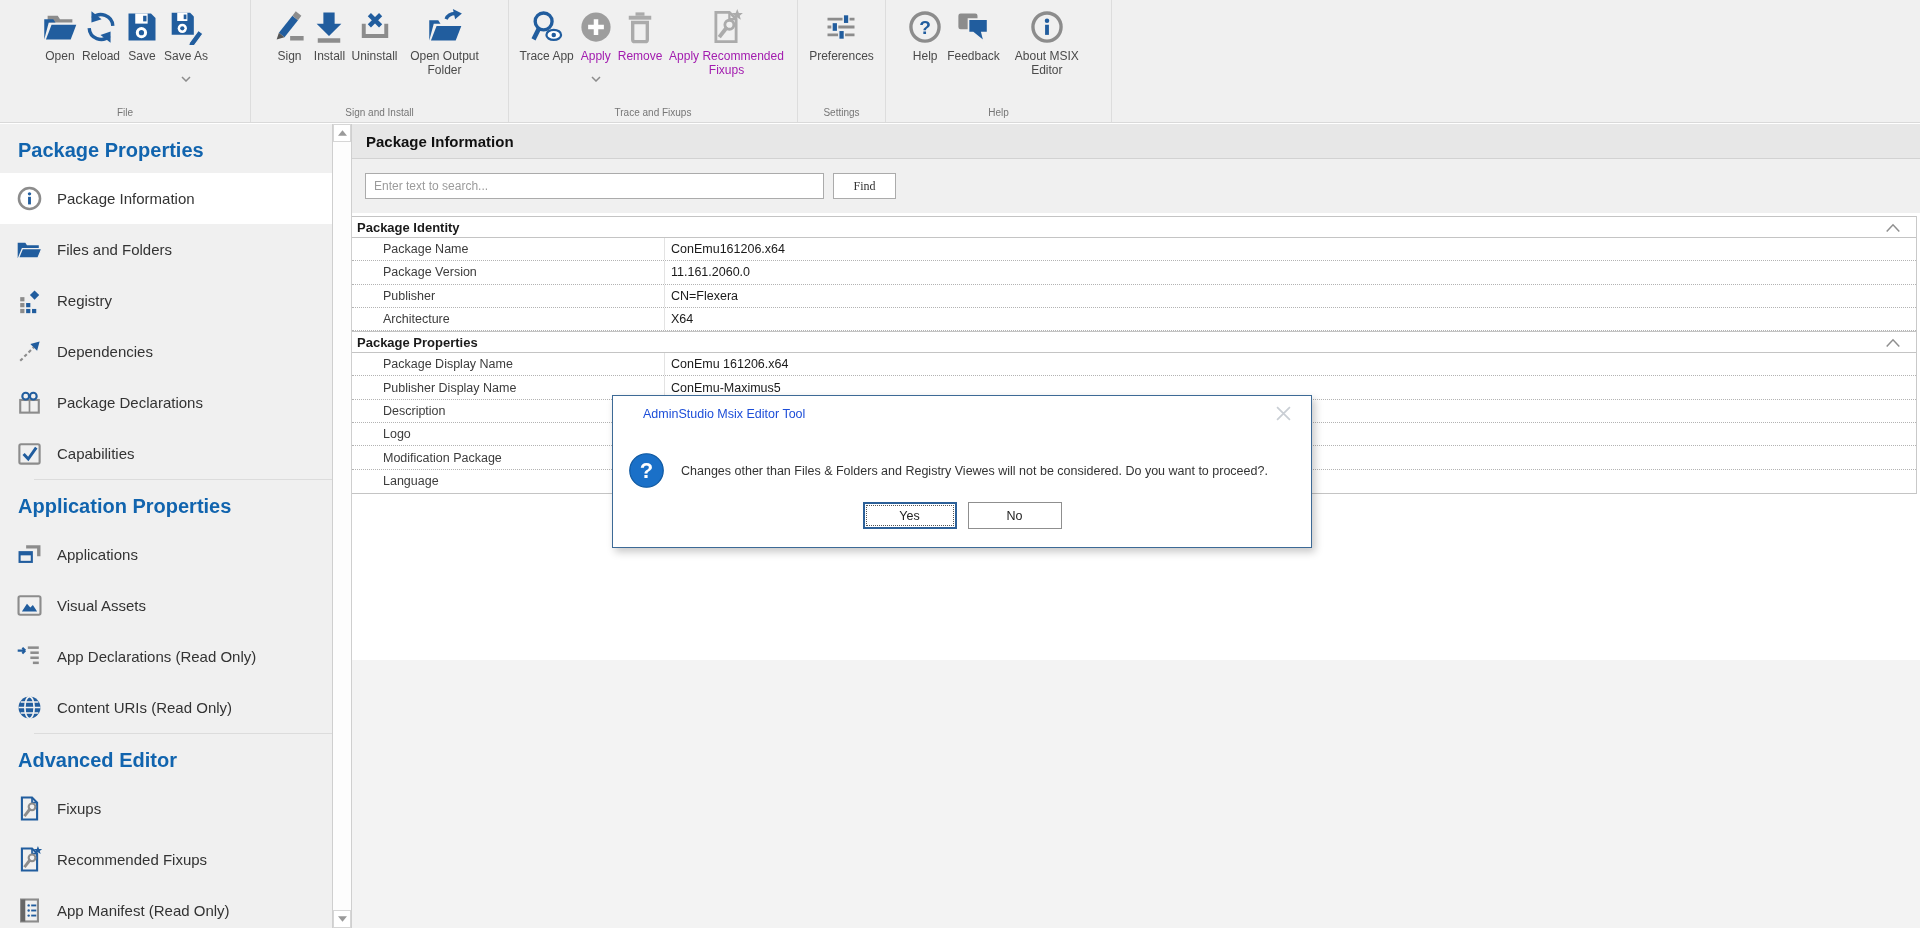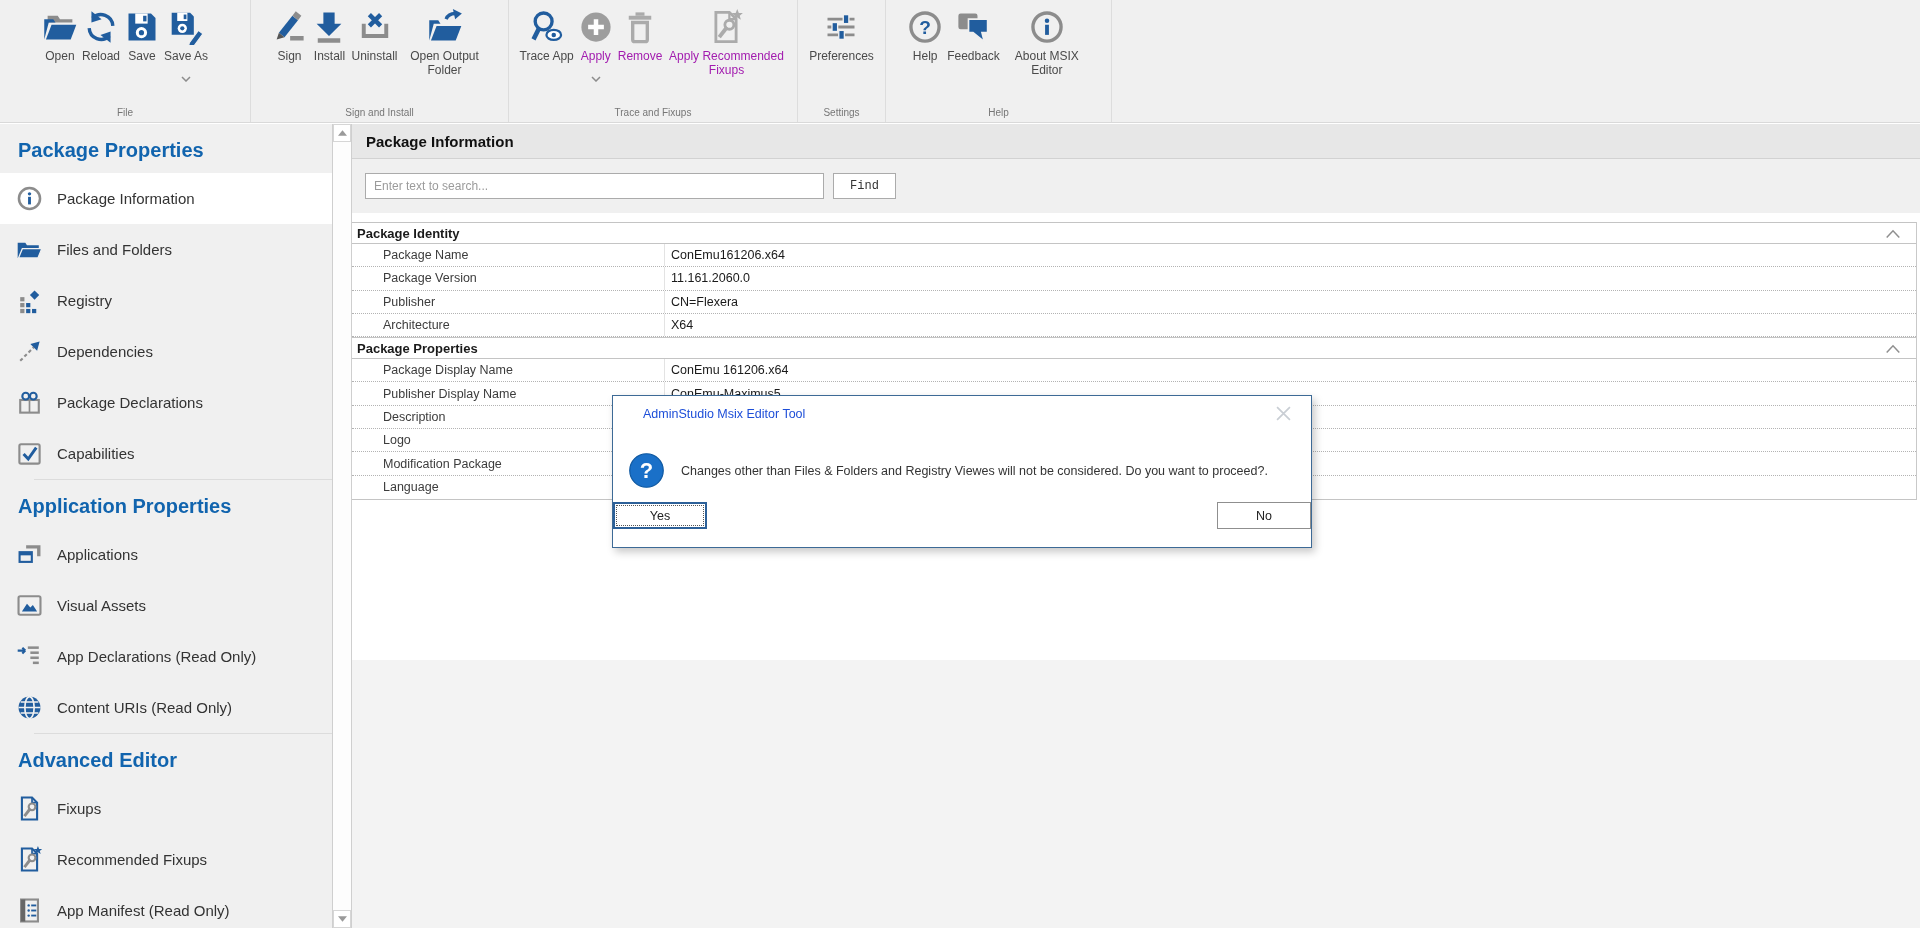--- a/index.html
+++ b/index.html
@@ -38,43 +38,43 @@
   .sb-arrow{height:18px;flex:none;display:flex;align-items:center;justify-content:center;background:#fff;border:1px solid #d6d6d6;cursor:pointer}
   .sb-arrow svg{width:9px;height:6px;display:block}
   #sb-thumb{flex:1;background:#fdfdfd}
 
   
   #main{position:absolute;top:124px;left:352px;right:0;bottom:0;background:#fff}
   #title-band{height:35px;background:#e7e7e7;border-bottom:1px solid #d2d2d2;display:flex;align-items:center;padding-left:14px;font-size:15px;font-weight:bold;color:#111}
   #search-band{height:54px;background:#f0f0f0;display:flex;align-items:center;padding-left:13px}
   #search-input{width:459px;height:26px;border:1px solid #ababab;background:#fff;padding:4px 8px;font-size:12px;font-family:inherit;color:#333;outline:none}
   #search-input::placeholder{color:#9b9b9b}
-  #find-btn{width:63px;height:26px;margin-left:9px;background:#fff;border:1px solid #ababab;font-size:12px;font-family:Liberation Mono, monospace;color:#333;cursor:pointer}
-
-  #prop-table{margin-top:9px;width:calc(100% - 3px);border-right:1px solid #c9c9c9;border-bottom:1px solid #c4c4c4;background:#fff}
+  #find-btn{width:63px;height:26px;margin-left:9px;background:#fff;border:1px solid #ababab;font-size:12px;font-family:Liberation Serif, serif;color:#333;cursor:pointer}
+
+  #prop-table{margin-top:3px;width:calc(100% - 3px);border-right:1px solid #c9c9c9;border-bottom:1px solid #c4c4c4;background:#fff}
   .sec-header{height:22px;background:#fff;border-top:1px solid #c4c4c4;border-bottom:1px solid #c4c4c4;display:flex;align-items:center;padding:0 14px 0 5px;font-size:13px;font-weight:bold;color:#1a1a1a;cursor:pointer}
   .sec-header .chevron{width:18px;height:11px;margin-left:auto}
   .chevron svg{width:100%;height:100%;display:block}
   .trow{display:flex;height:23.3px;border-bottom:1px dotted #b3b3b3;font-size:12.5px;background:#fff}
   .tsec:last-child .trow:last-child{border-bottom:none}
   .tlabel{width:313px;padding-left:31px;display:flex;align-items:center;color:#3c3c3c;border-right:1px solid #e3e3e3}
   .tvalue{flex:1;padding-left:6px;display:flex;align-items:center;color:#1a1a1a}
 
   #gray-band{position:absolute;top:536px;left:0;right:0;bottom:0;background:#f3f3f3}
 
   
   #dialog{position:absolute;left:612px;top:395px;width:700px;height:153px;background:#fff;border:1px solid #3d6a96;box-shadow:3px 4px 8px rgba(0,0,0,.22);z-index:50}
   .dlg-title{position:absolute;top:11px;left:30px;font-size:12.5px;color:#1d4ed8}
   .dlg-close{position:absolute;top:10px;right:20px;width:15px;height:15px;cursor:pointer}
   .dlg-close svg{width:100%;height:100%;display:block}
   .dlg-row{position:absolute;top:56px;left:15px;right:15px;display:flex;align-items:center}
   .dlg-icon{width:37px;height:37px;margin-right:16px;flex:none}
   .dlg-icon svg{width:100%;height:100%;display:block}
   .dlg-msg{font-size:12.5px;color:#333}
-  .dlg-btns{position:absolute;bottom:18px;left:0;right:0;display:flex;justify-content:space-between;gap:11px}
+  .dlg-btns{position:absolute;bottom:18px;left:0;right:0;display:flex;justify-content:center;gap:11px}
   .dlg-btn{width:94px;height:27px;background:#fff;font-family:inherit;font-size:12.5px;color:#222;border:1px solid #8f8f8f;position:relative;cursor:pointer}
   .dlg-btn.focused{border:2px solid #2c6098}
   .dlg-btn.focused::after{content:"";position:absolute;inset:1px;border:1px dotted #555;pointer-events:none}
 </style>
 </head>
 <body>
 
 <div id="ribbon">
     <div class="rgroup">
       <div class="rbtns">

